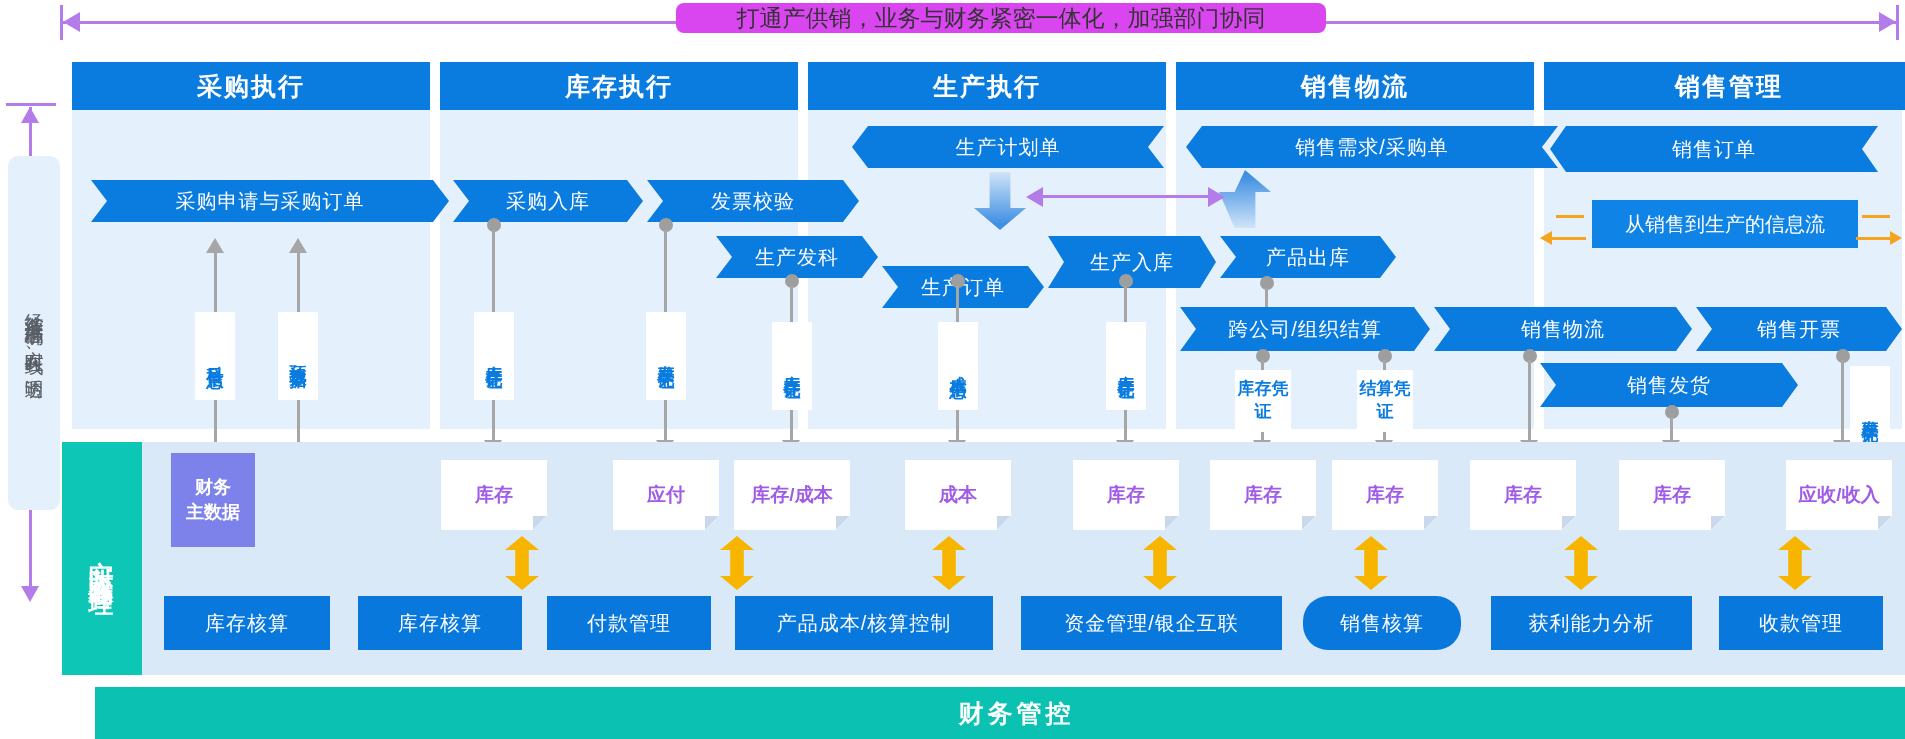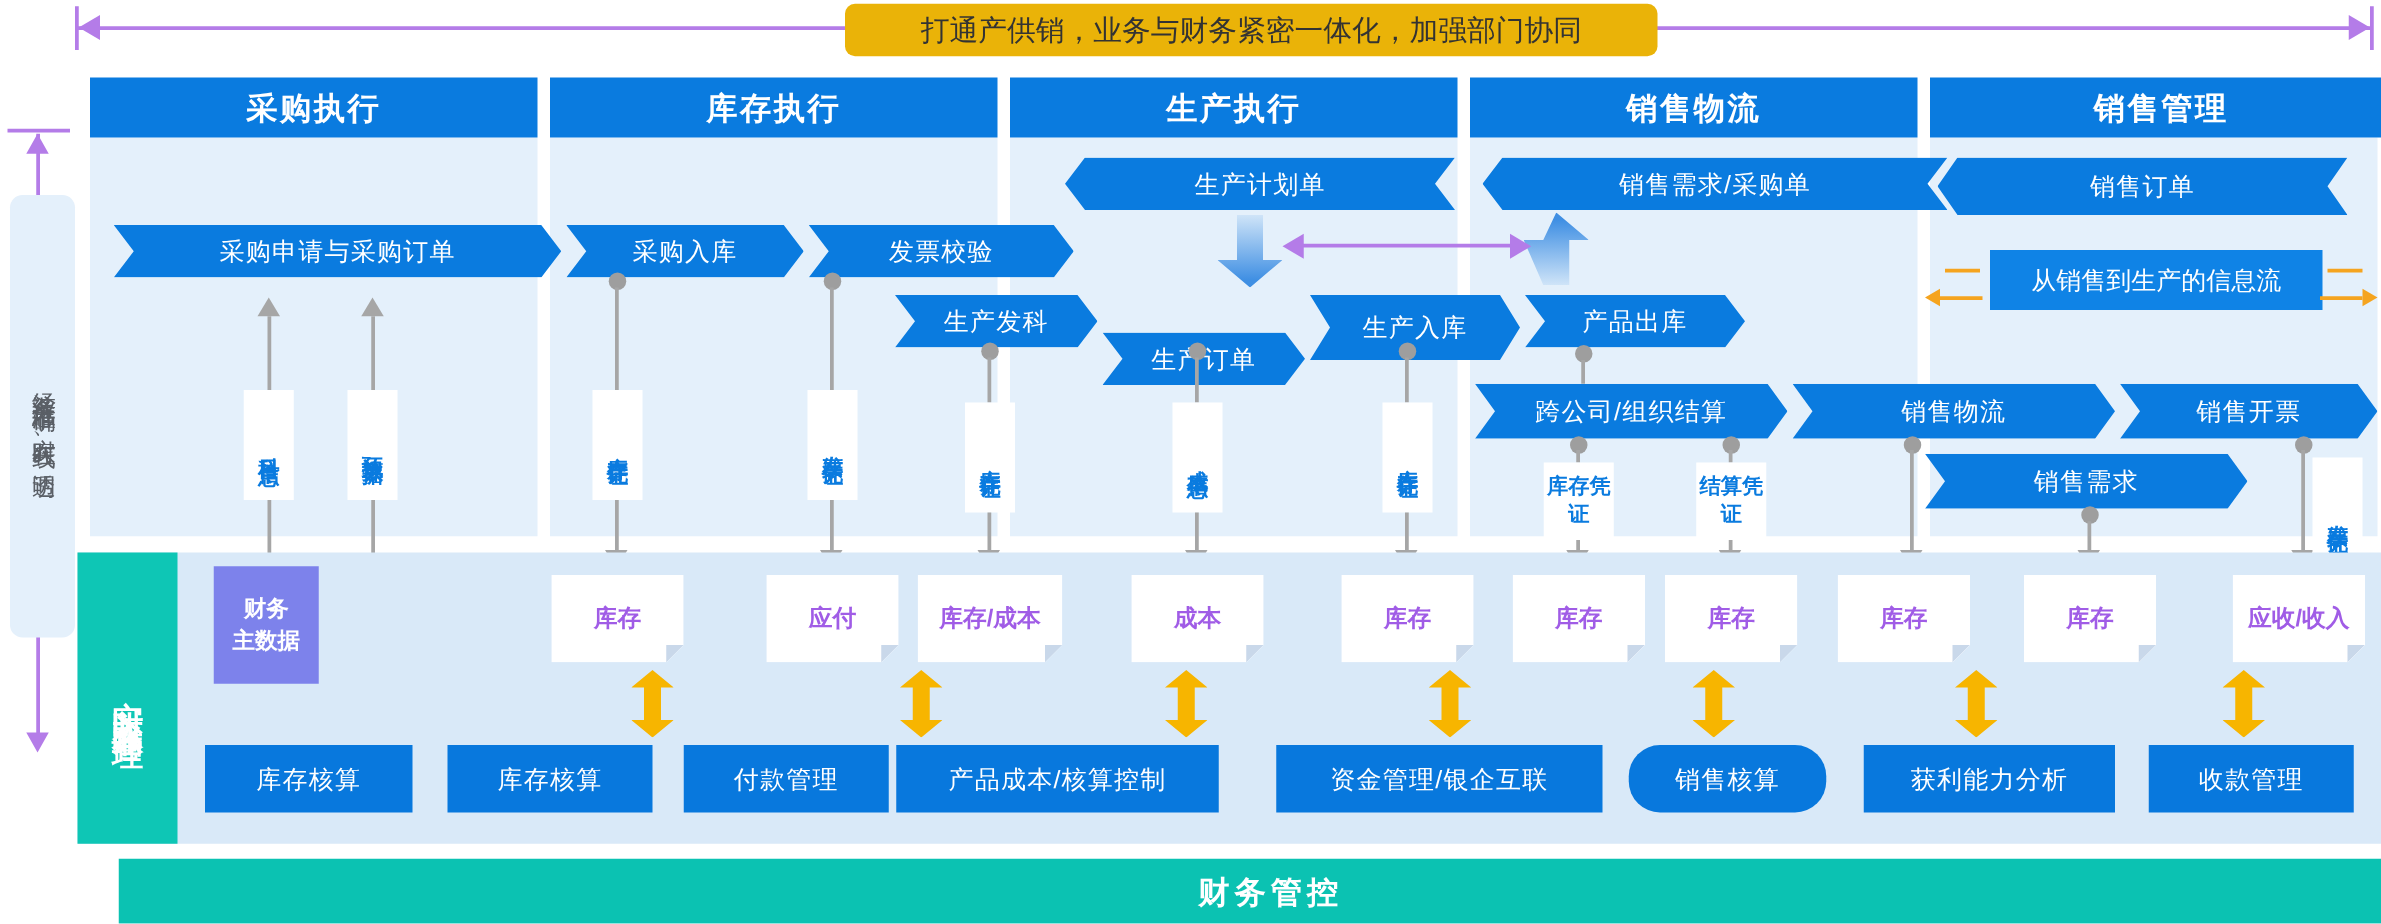--- a/index.html
+++ b/index.html
@@ -13,21 +13,21 @@
   .flow{position:absolute;background:#0A7BDF;color:#fff;display:flex;align-items:center;
         justify-content:center;font-size:20px;letter-spacing:1px;}
   .flow.r{clip-path:polygon(0 0,calc(100% - 16px) 0,100% 50%,calc(100% - 16px) 100%,0 100%,16px 50%);}
   .flow.l{clip-path:polygon(100% 0,16px 0,0 50%,16px 100%,100% 100%,calc(100% - 16px) 50%);}
   
   .pline{position:absolute;background:#B47CE8;}
   .phead-l{position:absolute;width:0;height:0;border-top:10px solid transparent;border-bottom:10px solid transparent;border-right:17px solid #B47CE8;}
   .phead-r{position:absolute;width:0;height:0;border-top:10px solid transparent;border-bottom:10px solid transparent;border-left:17px solid #B47CE8;}
   .phead-u{position:absolute;width:0;height:0;border-left:9px solid transparent;border-right:9px solid transparent;border-bottom:16px solid #B47CE8;}
   .phead-d{position:absolute;width:0;height:0;border-left:9px solid transparent;border-right:9px solid transparent;border-top:16px solid #B47CE8;}
-  .banner{position:absolute;left:676px;top:3px;width:650px;height:42px;background:#eab308;border-radius:8px;
+  .banner{position:absolute;left:676px;top:3px;width:650px;height:30px;background:#d946ef;border-radius:8px;
           color:#333;font-size:23px;display:flex;align-items:center;justify-content:center;}
   .railbox{position:absolute;left:8px;top:156px;width:52px;height:354px;background:#E4F0FB;border-radius:10px;
            color:#5A5F66;font-size:19px;writing-mode:vertical-rl;display:flex;align-items:center;justify-content:center;letter-spacing:2px;}
   
   .gline{position:absolute;width:3px;background:#A6A6A6;}
   .gdot{position:absolute;width:14px;height:14px;border-radius:50%;background:#9E9E9E;}
   .ghead-d{position:absolute;width:0;height:0;border-left:9px solid transparent;border-right:9px solid transparent;border-top:15px solid #A6A6A6;}
   .ghead-u{position:absolute;width:0;height:0;border-left:9px solid transparent;border-right:9px solid transparent;border-bottom:15px solid #A6A6A6;}
   .vlabel{position:absolute;background:#fff;color:#0A7BDF;font-weight:bold;font-size:17px;writing-mode:vertical-rl;
           display:flex;align-items:center;justify-content:center;letter-spacing:2px;}
@@ -106,21 +106,21 @@
   <div class="flow r" style="left:647px;top:180px;width:212px;height:42px;">发票校验</div>
 
   <div class="flow r" style="left:716px;top:236px;width:162px;height:42px;">生产发科</div>
   <div class="flow r" style="left:882px;top:236px;width:162px;height:42px;margin-top:30px;">生产订单</div>
   <div class="flow r" style="left:1048px;top:236px;width:168px;height:52px;">生产入库</div>
   <div class="flow r" style="left:1220px;top:236px;width:176px;height:42px;">产品出库</div>
 
   <div class="flow r" style="left:1180px;top:307px;width:250px;height:44px;">跨公司/组织结算</div>
   <div class="flow r" style="left:1434px;top:307px;width:258px;height:44px;">销售物流</div>
   <div class="flow r" style="left:1696px;top:307px;width:206px;height:44px;">销售开票</div>
-  <div class="flow r" style="left:1540px;top:363px;width:258px;height:44px;">销售需求</div>
+  <div class="flow r" style="left:1540px;top:363px;width:258px;height:44px;">销售发货</div>
 
   <div class="infobox">从销售到生产的信息流</div>
   <div class="oline" style="left:1556px;top:215px;width:28px;height:3px;"></div>
   <div class="oline" style="left:1552px;top:237px;width:34px;height:3px;"></div>
   <div class="ohead-l" style="left:1540px;top:231px;"></div>
   <div class="oline" style="left:1862px;top:215px;width:28px;height:3px;"></div>
   <div class="oline" style="left:1856px;top:237px;width:34px;height:3px;"></div>
   <div class="ohead-r" style="left:1890px;top:231px;"></div>
 
   <div class="ghead-u" style="left:206px;top:238px;"></div>
@@ -213,21 +213,21 @@
   <div class="yarrow" style="left:720px;"></div>
   <div class="yarrow" style="left:932px;"></div>
   <div class="yarrow" style="left:1143px;"></div>
   <div class="yarrow" style="left:1354px;"></div>
   <div class="yarrow" style="left:1564px;"></div>
   <div class="yarrow" style="left:1778px;"></div>
 
   <div class="bluebox" style="left:164px;width:166px;">库存核算</div>
   <div class="bluebox" style="left:358px;width:164px;">库存核算</div>
   <div class="bluebox" style="left:547px;width:164px;">付款管理</div>
-  <div class="bluebox" style="left:717px;width:258px;">产品成本/核算控制</div>
+  <div class="bluebox" style="left:735px;width:258px;">产品成本/核算控制</div>
   <div class="bluebox" style="left:1021px;width:261px;">资金管理/银企互联</div>
   <div class="bluebox" style="left:1303px;width:158px;border-radius:25px;">销售核算</div>
   <div class="bluebox" style="left:1491px;width:201px;">获利能力分析</div>
   <div class="bluebox" style="left:1719px;width:164px;">收款管理</div>
 
   <div class="footer">财务管控</div>
 
 </div>
 
 </body></html>

